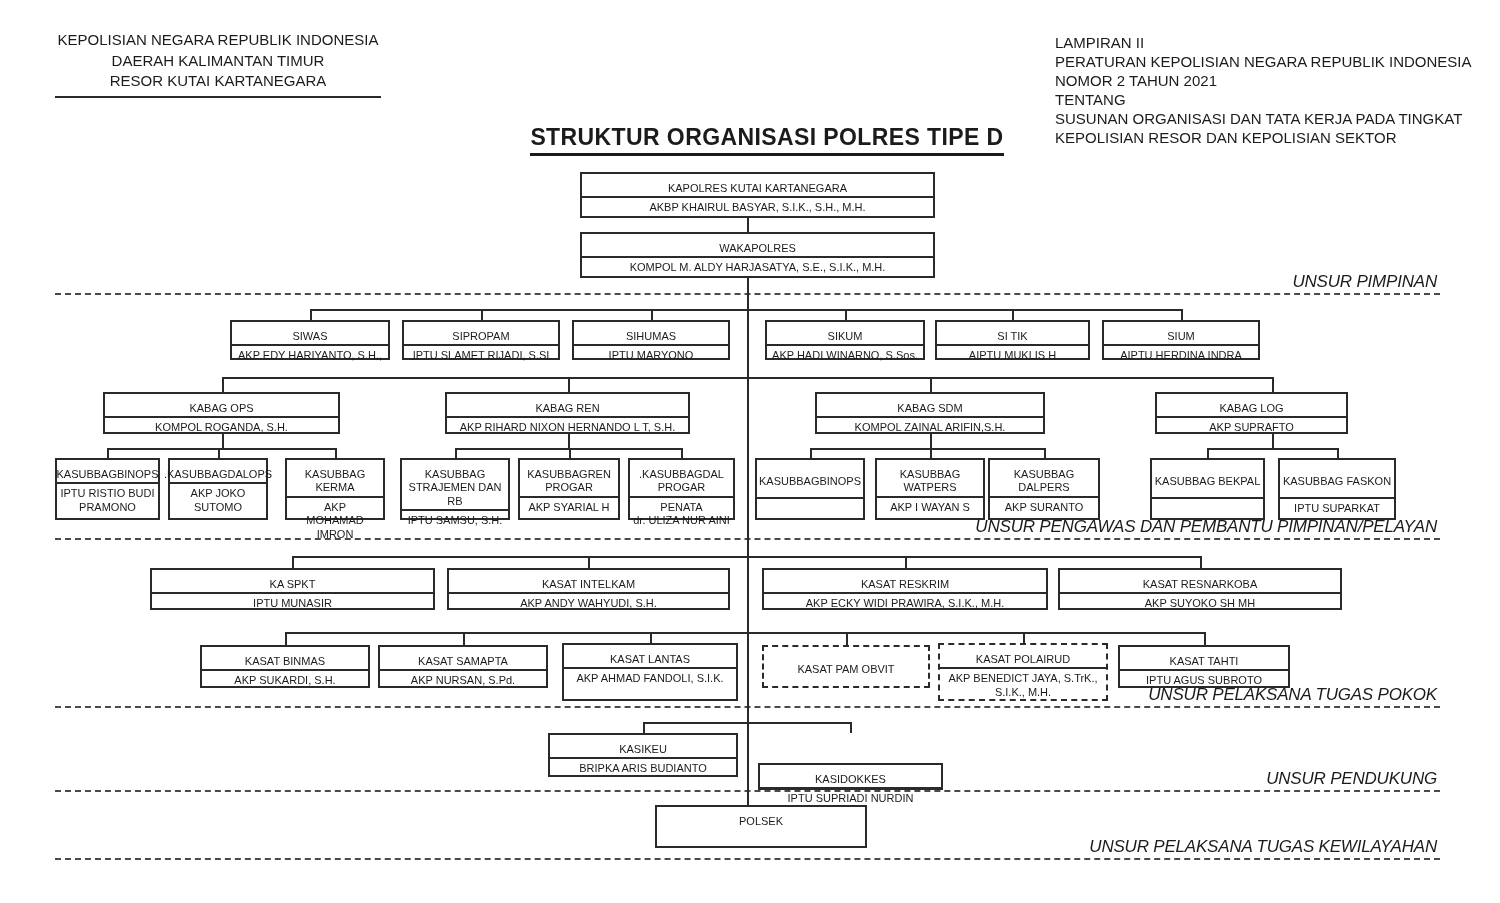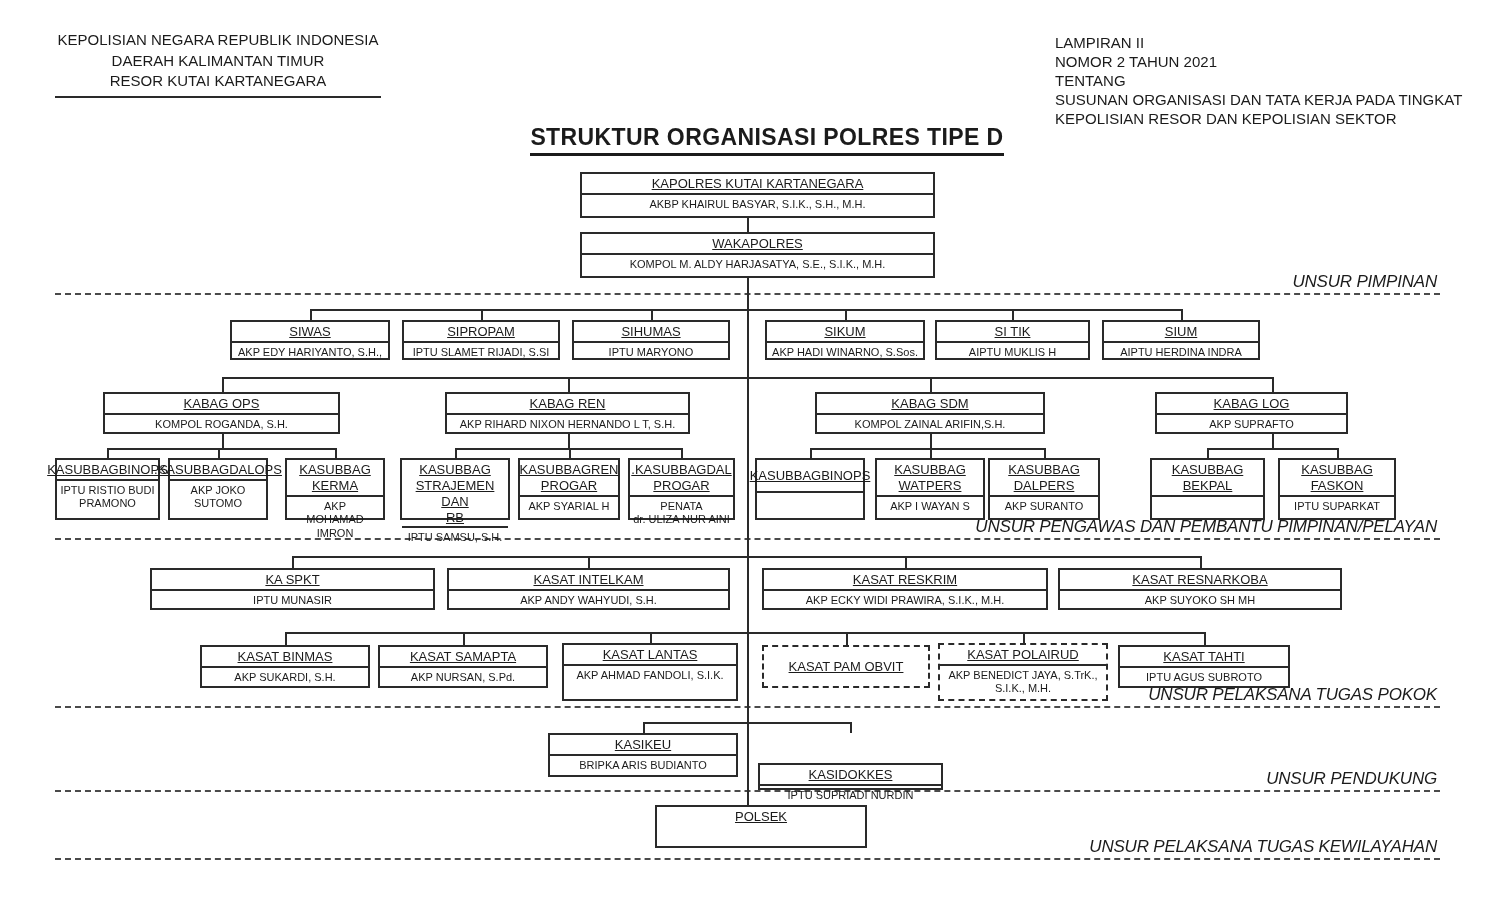--- a/index.html
+++ b/index.html
@@ -12,22 +12,22 @@
   .hright { position:absolute; left:1055px; top:33px; font-size:15px; line-height:1.27; white-space:nowrap; }
 
   .title-wrap { position:absolute; left:0; top:124px; width:1490px; text-align:center;margin-left:22px; }
   .title-wrap span { display:inline-block; font-size:23px; font-weight:bold; letter-spacing:.4px;
                      border-bottom:3px solid #1b1b1b; padding-bottom:2px; }
 
   
   .box { position:absolute; box-sizing:border-box; border:2px solid #2a2a2a; background:#fff;
          display:flex; flex-direction:column; text-align:center; }
   .box.dashedb { border-style:dashed; }
-  .bt { flex:0 0 auto; border-bottom:2px solid #2a2a2a; padding:2px 2px 1px; font-size:13px;
-        line-height:1.22; display:flex; align-items:center; justify-content:center; white-space:pre-line;text-decoration:underline; }
+  .bt { flex:0 0 auto; border-bottom:2px solid #2a2a2a; padding:8px 2px 1px; font-size:11px;
+        line-height:1.22; display:flex; align-items:center; justify-content:center; white-space:pre-line; }
   .bn { flex:1 1 auto; padding:3px 2px 18px; font-size:11px; line-height:1.22; white-space:pre-line; }
   .box.nodiv .bt { border-bottom:none; }
   .box.vcenter .bt { flex:1 1 auto; }
   .mt30 .bt { min-height:28px; }
 
   
   .ln { position:absolute; background:#2a2a2a; }
 
   
   .sep { position:absolute; left:55px; width:1385px; height:0; border-top:2px dashed #4a4a4a; }
@@ -39,20 +39,21 @@
 <div class="canvas">
 
   <div class="hleft">
     <div>KEPOLISIAN NEGARA REPUBLIK INDONESIA</div>
     <div>DAERAH KALIMANTAN TIMUR</div>
     <div>RESOR KUTAI KARTANEGARA</div>
   </div>
 
   <div class="hright">
     <div>LAMPIRAN II</div>
+    <div>PERATURAN KEPOLISIAN NEGARA REPUBLIK INDONESIA</div>
     <div>NOMOR 2 TAHUN 2021</div>
     <div>TENTANG</div>
     <div>SUSUNAN ORGANISASI DAN TATA KERJA PADA TINGKAT</div>
     <div>KEPOLISIAN RESOR DAN KEPOLISIAN SEKTOR</div>
   </div>
 
   <div class="title-wrap">
     <span>STRUKTUR ORGANISASI POLRES TIPE D</span>
   </div>
 

